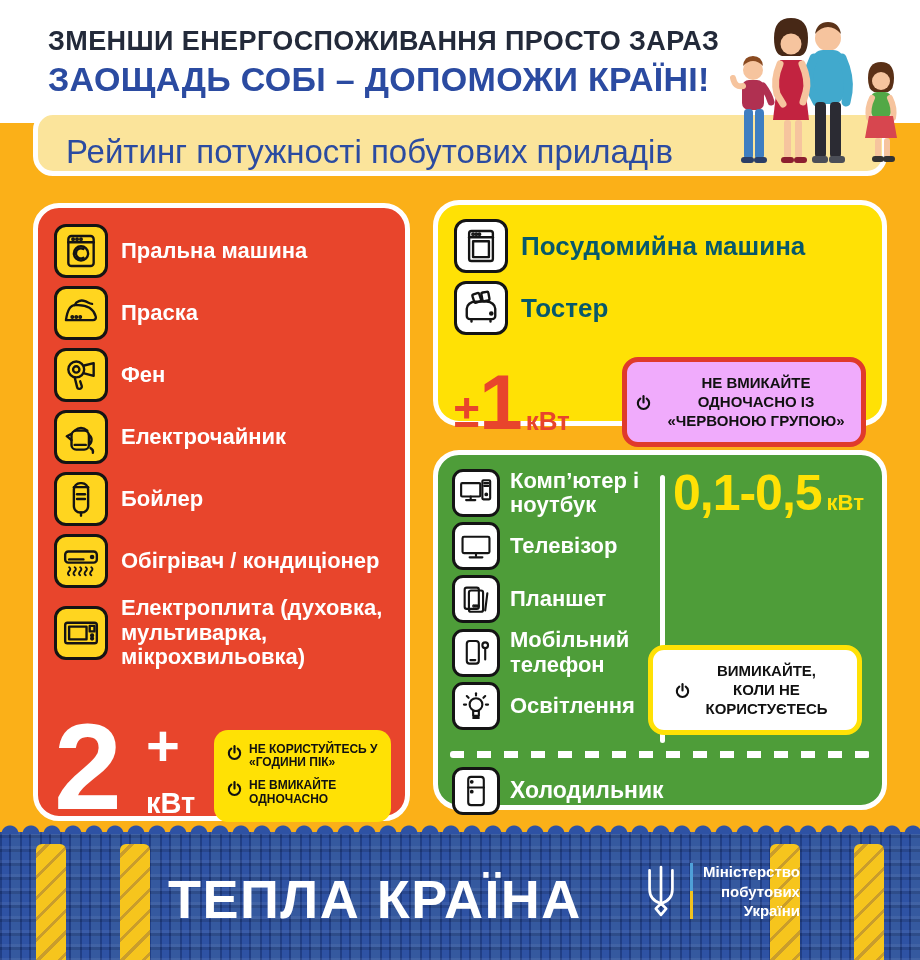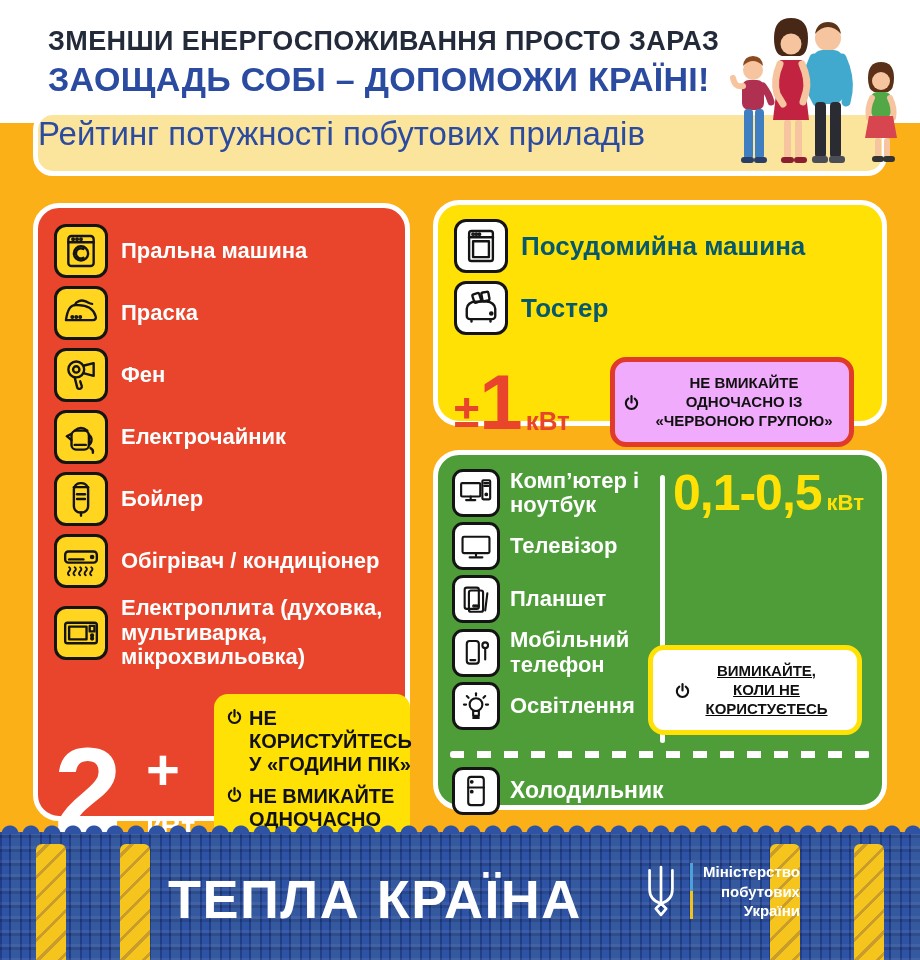--- a/index.html
+++ b/index.html
@@ -8,30 +8,30 @@
   #page { position:relative; width:920px; height:960px; background:#fff; overflow:hidden; }
 
   
   .hdr-line1 { position:absolute; left:48px; top:26px; font-size:27px; font-weight:bold;
                color:#232a3a; letter-spacing:.4px; }
   .hdr-line2 { position:absolute; left:48px; top:60px; font-size:34px; font-weight:bold;
                color:#2b4ba1; letter-spacing:.3px; }
   .amber-bg  { position:absolute; left:0; top:123px; width:920px; height:709px; background:#fbb018; }
   .subtitle-bar { position:absolute; left:33px; top:110px; width:854px; height:66px;
                background:#fbe49b; border:5px solid #fff; border-radius:20px;
-               display:flex; align-items:flex-start; z-index:2; }
+               display:flex; align-items:flex-end; padding-left:28px; z-index:2; }
   .subtitle-bar span { font-size:33px; color:#2b4ba1; }
   .family { position:absolute; right:8px; top:4px; z-index:5; }
 
   
   .panel { position:absolute; border:5px solid #fff; border-radius:26px; z-index:3; }
   .red-panel    { left:33px;  top:203px; width:377px; height:618px; background:#e8452c;
                   padding:16px 14px 14px 16px; display:flex; flex-direction:column; }
   .yellow-panel { left:433px; top:200px; width:454px; height:226px; background:#ffe105;
-                  padding:14px 28px 12px 16px; display:flex; flex-direction:column; }
+                  padding:14px 16px 12px 16px; display:flex; flex-direction:column; }
   .green-panel  { left:433px; top:450px; width:454px; height:360px; background:#4e9d39;
                   padding:14px; }
 
   .row { display:flex; align-items:center; margin-bottom:8px; }
   .icon-box { flex:none; display:flex; align-items:center; justify-content:center;
               border:3px solid #141414; border-radius:12px; }
   .icon-box.yb { width:54px; height:54px; background:#ffd51f; margin-right:13px; }
   .icon-box.wb { width:54px; height:54px; background:#fff; margin-right:13px; }
   .icon-box.wg { width:48px; height:48px; background:#fff; margin-right:10px; border-radius:11px; }
   .icon-box svg { stroke:#141414; fill:none; stroke-width:3; stroke-linecap:round; stroke-linejoin:round; }
@@ -47,21 +47,21 @@
   
   .red-bottom { display:flex; flex:1; align-items:flex-end; }
   .value2 { position:relative; width:160px; height:128px; flex:none; }
   .value2 .num  { position:absolute; left:0; bottom:-6px; font-size:122px; line-height:1;
                   font-weight:bold; color:#fff; letter-spacing:-4px; }
   .value2 .plus { position:absolute; left:92px; top:18px; font-size:58px; font-weight:bold; color:#fff; }
   .value2 .unit { position:absolute; left:92px; bottom:2px; font-size:29px; font-weight:bold; color:#fff; }
   .notice-red { margin-left:auto; width:196px; background:#ffe105; border-radius:14px;
                 padding:13px 10px 6px 12px; align-self:flex-end; }
   .notice-red .bullet { display:flex; align-items:flex-start; gap:6px; margin-bottom:9px;
-                font-size:20px; font-weight:bold; color:#111; line-height:1.15; }
+                font-size:12px; font-weight:bold; color:#111; line-height:1.15; }
   .pw { flex:none; width:17px; height:17px; stroke:#111; fill:none; stroke-width:3;
         stroke-linecap:round; margin-top:1px; }
 
   
   .yellow-bottom { display:flex; align-items:center; }
   .value1 { display:flex; align-items:flex-end; color:#e8452c; font-weight:bold; line-height:.85; }
   .value1 .pm   { font-size:46px; padding-bottom:4px; }
   .value1 .num  { font-size:78px; letter-spacing:-2px; }
   .value1 .unit { font-size:26px; margin-left:5px; padding-bottom:3px; }
   .notice-yellow { margin-left:auto; width:244px; background:#f0abfc; border:5px solid #e03a2b;
@@ -74,21 +74,21 @@
   .green-left { width:212px; }
   .green-left .row { margin-bottom:5px; }
   .gvalue { position:absolute; right:18px; top:16px; display:flex; align-items:flex-end;
             color:#ffe105; font-weight:bold; white-space:nowrap; }
   .gvalue .num  { font-size:50px; line-height:.9; letter-spacing:-1px; }
   .gvalue .unit { font-size:22px; margin-left:5px; }
   .v-divider { position:absolute; left:222px; top:20px; width:5px; height:268px;
                background:#fff; border-radius:3px; }
   .notice-green { position:absolute; right:20px; top:190px; width:214px; background:#fff;
                   border:5px solid #ffe105; border-radius:16px; padding:12px 21px;
-                  display:flex; align-items:center; justify-content:center; gap:6px;text-decoration:underline; }
+                  display:flex; align-items:center; justify-content:center; gap:6px; }
   .notice-green .txt { width:160px; font-size:15px; font-weight:bold; color:#111;
                   text-align:center; line-height:1.25; }
   .dash-divider { position:absolute; left:12px; top:296px; width:420px; height:7px;
                   background:repeating-linear-gradient(90deg,#fff 0 14px,rgba(0,0,0,0) 14px 27px);
                   border-radius:3px; }
   .fridge-row { position:absolute; left:14px; top:312px; display:flex; align-items:center; }
   .fridge-row .lbl { font-size:23px; }
 
   
   .footer { position:absolute; left:0; top:832px; width:920px; height:128px;

